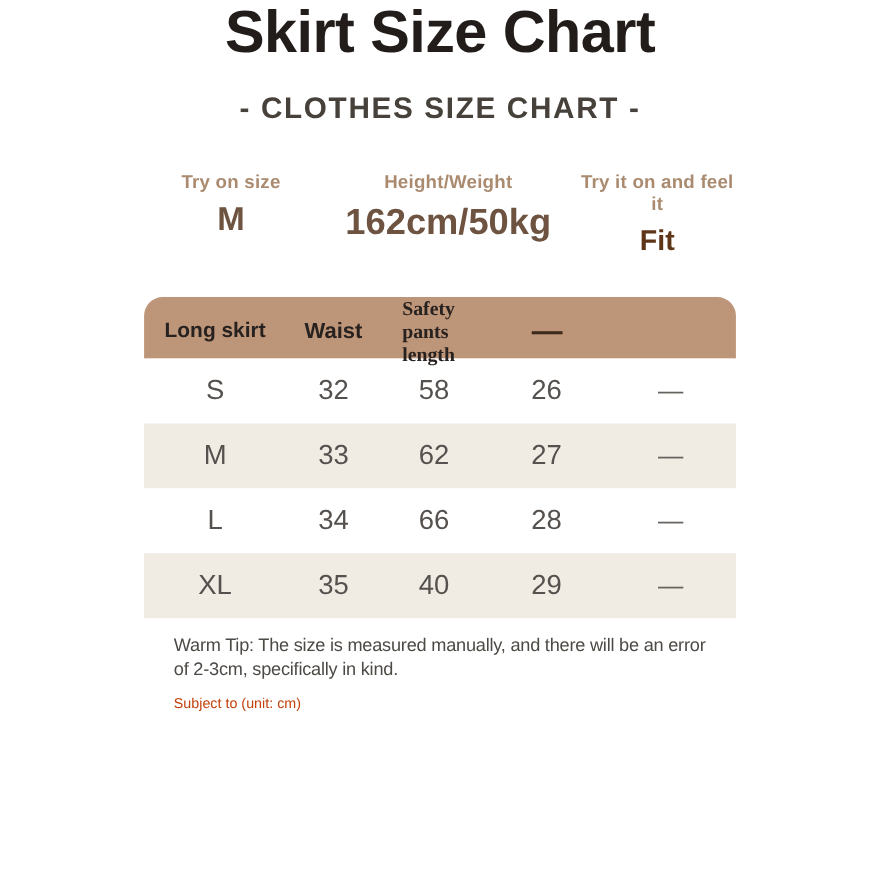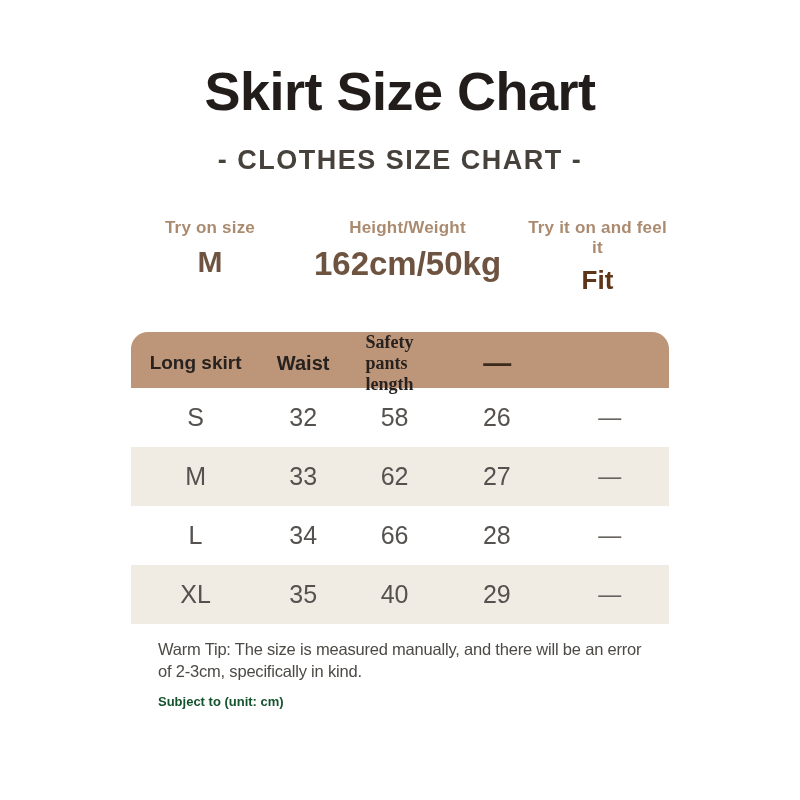--- a/index.html
+++ b/index.html
@@ -10,21 +10,20 @@
     font-family: "Liberation Sans", sans-serif;
     color: #221d1a;
     overflow: hidden;
   }
   .page {
     width: 800px;
     height: 800px;
     background: #ffffff;
   }
   .title {
-    padding-top: 62px;
     text-align: center;
     font-size: 54px;
     font-weight: 700;
     letter-spacing: -0.5px;
     color: #221d1a;
     line-height: 1.1;
   }
   .subtitle {
     margin-top: 24px;
     text-align: center;
@@ -113,22 +112,22 @@
     width: 485px;
     font-size: 16.5px;
     font-weight: 400;
     color: #4d4a46;
     line-height: 1.3;
     letter-spacing: -0.2px;
   }
   .unit-note {
     margin-top: 12px;
     font-size: 13px;
-    font-weight: 700;
-    color: #14532d;
+    font-weight: 400;
+    color: #c2410c;
   }
 </style>
 </head>
 <body>
 
 <div class="page">
 
   <h1 class="title">Skirt Size Chart</h1>
   <div class="subtitle">- CLOTHES SIZE CHART -</div>
 

